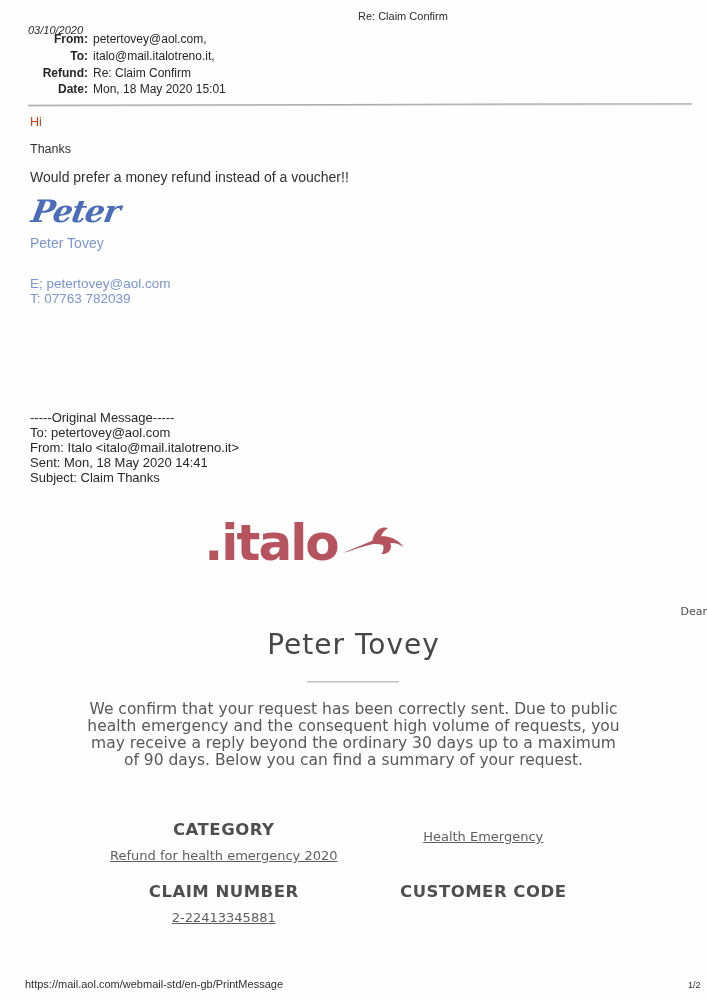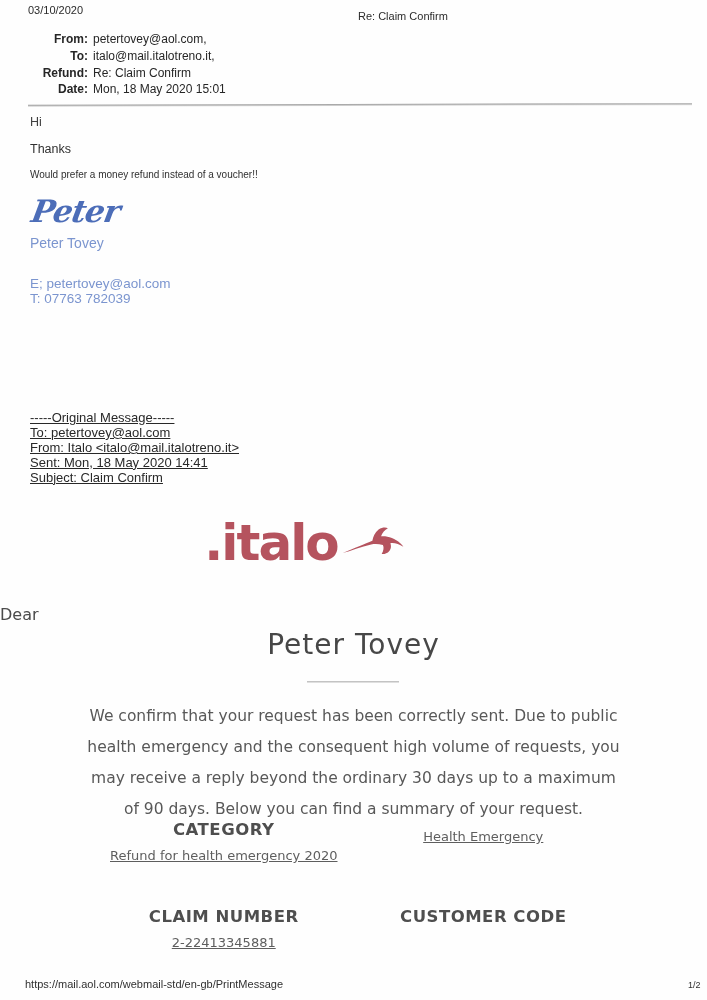--- a/index.html
+++ b/index.html
@@ -8,91 +8,91 @@
     width: 707px;
     height: 1000px;
     margin: 0 auto;
     background: #fefefe;
     font-family: "Liberation Sans", sans-serif;
     color: #2e2e2e;
     overflow: hidden;
   }
 
   
-  .ph-date   { position: absolute; top: 4px;  left: 28px;  font-size: 11px; color: #2b2b2b; }
+  .ph-date   { position: absolute; top: 24px;  left: 28px;  font-size: 11px; color: #2b2b2b; font-style: italic; }
   .ph-title  { position: absolute; top: 10px; left: 358px; font-size: 11px; color: #2b2b2b; }
   .pf-url    { position: absolute; top: 978px; left: 25px;  font-size: 11px; color: #303030; }
   .pf-page   { position: absolute; top: 980px; left: 688px; font-size: 9px;  color: #303030; }
 
   
   .hdr { position: absolute; top: 34px; left: 28px; border-collapse: collapse; }
   .hdr td { font-size: 12px; line-height: 11.5px; padding: 0 0 5.3px 0; vertical-align: top; color: #262626; }
   .hdr td.lbl { font-weight: bold; text-align: right; min-width: 60px; }
   .hdr td.val { padding-left: 5px; text-align: left; }
 
   .rule {
     position: absolute; top: 104px; left: 28px; width: 664px; height: 2px;
     background: linear-gradient(#9a9a9a, #e2e2e2);
     transform: rotate(-0.15deg);
   }
 
   
-  .line1 { position: absolute; top: 115px; left: 30px; font-size: 12.5px; color: #404040; }
+  .line1 { position: absolute; top: 115px; left: 30px; font-size: 12.5px; color: #c2410c; }
   .line2 { position: absolute; top: 142px; left: 30px; font-size: 12.5px; color: #303030; }
-  .line3 { position: absolute; top: 169px; left: 30px; font-size: 10px; color: #303030; }
+  .line3 { position: absolute; top: 169px; left: 30px; font-size: 14px; color: #303030; }
 
   .sig-script {
     position: absolute; top: 193px; left: 32px;
     font-family: "DejaVu Serif", serif;
     font-style: italic; font-weight: bold;
     font-size: 31px; letter-spacing: -1px;
     color: #4c6db8;
     transform: skewX(-10deg);
   }
   .sig-name  { position: absolute; top: 235px; left: 30px; font-size: 14px;   color: #7b95cf; }
   .sig-email { position: absolute; top: 276px; left: 30px; font-size: 13.5px; color: #7b95cf; }
   .sig-phone { position: absolute; top: 291px; left: 30px; font-size: 13.5px; color: #7b95cf; }
 
   
   .orig { position: absolute; top: 411px; left: 30px; font-size: 13px; line-height: 14.9px; color: #282828; }
-  .orig div { white-space: pre; text-decoration: underline; }
+  .orig div { white-space: pre; }
 
   
   .logo-wrap {
     position: absolute; top: 514px; left: 0; width: 608px;
     display: flex; justify-content: center; align-items: flex-end;
   }
   .logo-text {
     font-family: "DejaVu Sans", sans-serif;
     font-weight: bold; font-size: 50px; line-height: 58px;
     letter-spacing: -2px; color: #b5535e;
   }
   .logo-hare { width: 62px; height: 42px; margin: 0 0 6px 4px; }
 
-  .dear      { position: absolute; top: 605px; left: 0; width: 707px; text-align: left;
-               font-family: "DejaVu Sans", sans-serif; font-size: 16px; color: #4b4b4b; }
+  .dear      { position: absolute; top: 605px; left: 0; width: 707px; text-align: right;
+               font-family: "DejaVu Sans", sans-serif; font-size: 11px; color: #4b4b4b; }
   .big-name  { position: absolute; top: 628px; left: 0; width: 707px; text-align: center;
                font-family: "DejaVu Sans", sans-serif; font-size: 28px; letter-spacing: 1px; color: #474747; }
   .name-rule { position: absolute; top: 681px; left: 307px; width: 92px; height: 2px;
                background: linear-gradient(#b5b5b5, #ededed); }
 
   .confirm-par {
     position: absolute; top: 701px; left: 83px; width: 541px;
     font-family: "DejaVu Sans", sans-serif;
-    font-size: 15.5px; line-height: 31px; text-align: center; color: #585858;
+    font-size: 15.5px; line-height: 17px; text-align: center; color: #585858;
   }
 
   .summary {
     position: absolute; top: 820px; left: 96px; width: 515px;
     display: grid; grid-template-columns: 1fr 1fr; column-gap: 4px;
     font-family: "DejaVu Sans", sans-serif; text-align: center;
   }
   .sum-label { font-size: 16.5px; font-weight: bold; letter-spacing: 0.5px; color: #4e4e4e; }
   .sum-value { margin-top: 9px; font-size: 13px; color: #5e5e5e; min-height: 18px; text-decoration: underline; }
-  .row2 { margin-top: 41px; }
+  .row2 { margin-top: 16px; }
 </style>
 </head>
 <body>
 
 <div class="page">
 
   <div class="ph-date">03/10/2020</div>
   <div class="ph-title">Re: Claim Confirm</div>
 
   <table class="hdr">
@@ -125,21 +125,21 @@
   <div class="sig-script">Peter</div>
   <div class="sig-name">Peter Tovey</div>
   <div class="sig-email">E; petertovey@aol.com</div>
   <div class="sig-phone">T: 07763 782039</div>
 
   <div class="orig">
     <div>-----Original Message-----</div>
     <div>To: petertovey@aol.com</div>
     <div>From: Italo &lt;italo@mail.italotreno.it&gt;</div>
     <div>Sent: Mon, 18 May 2020 14:41</div>
-    <div>Subject: Claim Confirm</div>
+    <div>Subject: Claim Thanks</div>
   </div>
 
   <div class="logo-wrap">
     <span class="logo-text">.italo</span>
     <svg class="logo-hare" viewBox="0 0 100 58" xmlns="http://www.w3.org/2000/svg">
       <path d="M1,42 C20,34 37,27 49,22 C50,16 53,9 59,4 C65,0 71,0 74,2
                C69,5 65,9 63,15 C73,14 85,18 94,26 C96,28 98,30 99,32
                C92,27 84,25 78,26 C80,31 79,37 74,41 C71,43 67,44 64,43
                C67,39 68,33 66,29 C59,27 53,27 47,28 C31,32 14,38 1,42 Z" fill="#b5535e"></path>
     </svg>

